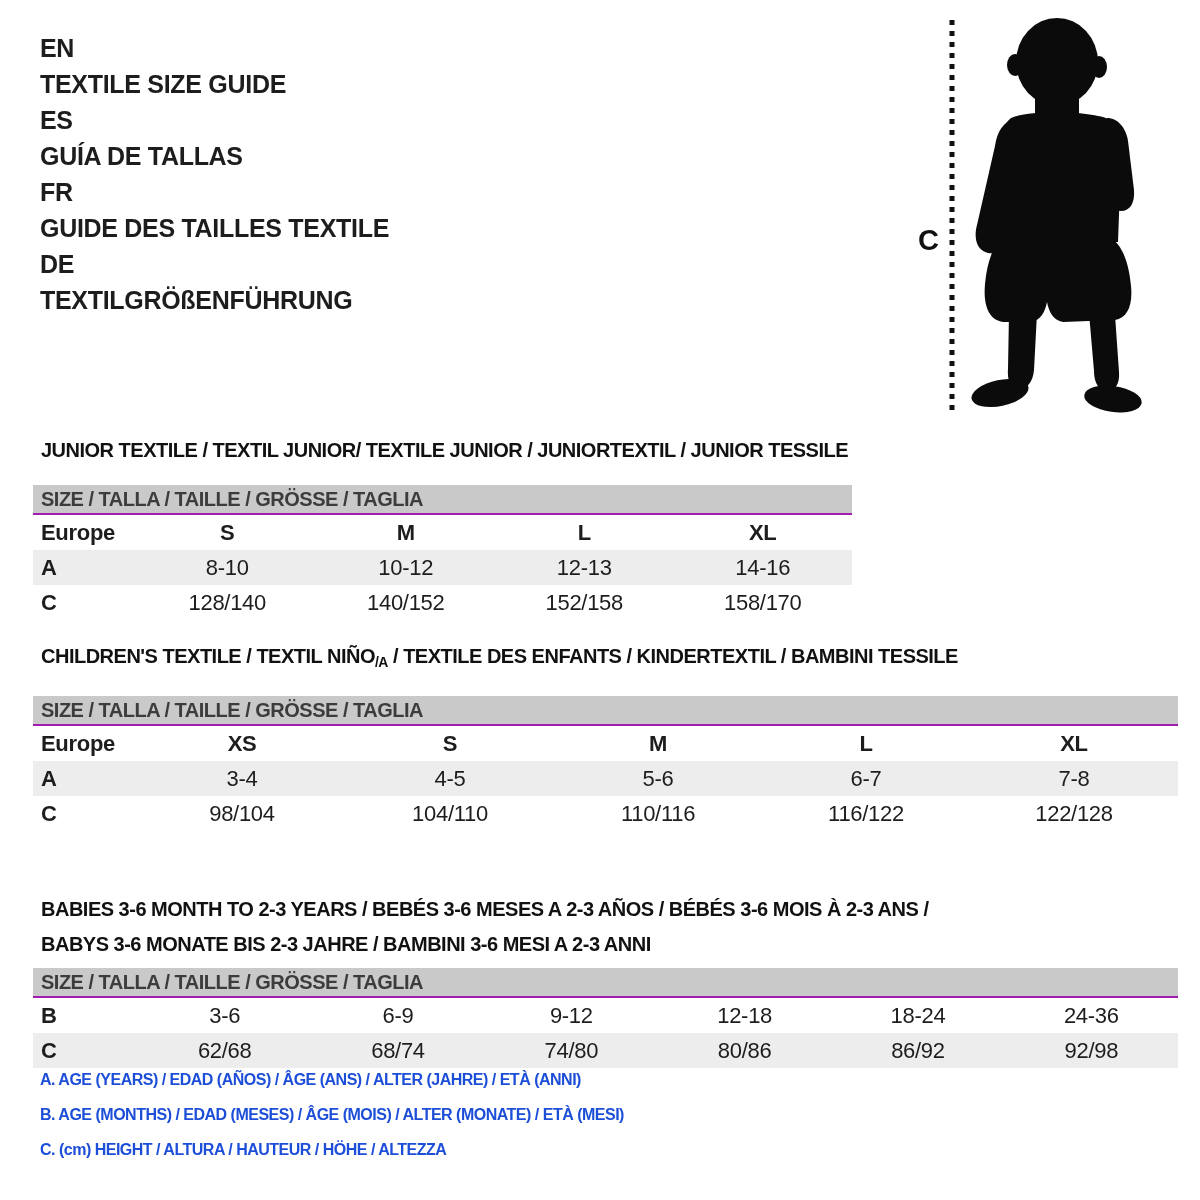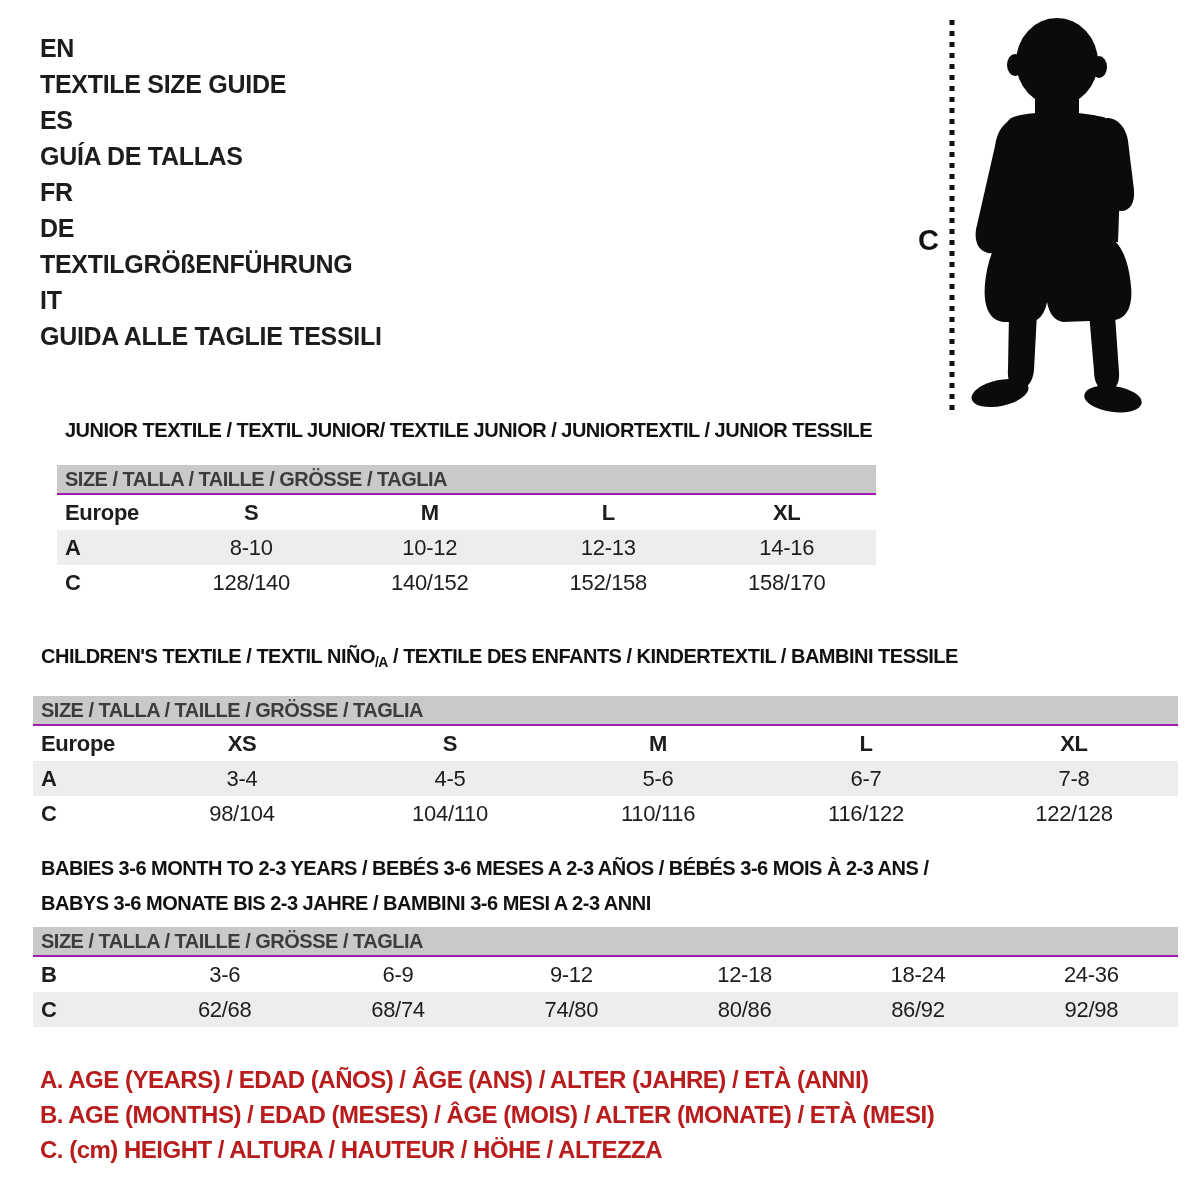--- a/index.html
+++ b/index.html
@@ -11,23 +11,23 @@
   }
   
   .langs{position:absolute;left:40px;top:30px;}
   .lang-row{display:flex;line-height:36px;flex-direction:column;}
   .lang-code{width:78px;font-size:25px;font-weight:700;}
   .lang-label{font-size:25px;font-weight:700;white-space:nowrap;}
   
   .figure{position:absolute;left:915px;top:10px;width:265px;height:412px;}
   
   .section{position:absolute;left:33px;}
-  .sec-junior{top:419px;width:819px;margin-left:24px;}
+  .sec-junior{top:439px;width:819px;}
   .sec-children{top:645px;width:1145px;}
-  .sec-babies{top:851px;width:1145px;}
+  .sec-babies{top:892px;width:1145px;}
   .sec-title{
     font-size:20px;font-weight:700;letter-spacing:-0.5px;
     padding-left:8px;white-space:nowrap;line-height:22px;color:#111;
   }
   .sec-title .subA{font-size:14px;vertical-align:-4px;font-weight:700;}
   .sec-babies .sec-title{line-height:35px;}
   .sec-junior .size-table{margin-top:24px;}
   .sec-children .size-table{margin-top:23px;}
   .sec-babies .size-table{margin-top:6px;}
   
@@ -36,44 +36,41 @@
     background:#c9c9c9;border-bottom:2px solid #a21caf;
     height:28px;font-size:20px;font-weight:700;color:#3c3c3c;
     text-align:left;padding:0 0 0 8px;letter-spacing:-0.5px;white-space:nowrap;
   }
   .size-table tbody td{height:33px;font-size:22px;text-align:center;font-weight:400;}
   .size-table tbody tr:nth-child(even){background:#ededed;}
   .size-table td.rowlabel{text-align:left;padding-left:8px;font-weight:700;}
   .size-table tr.sizes-row td{font-weight:700;}
   
   .legend{position:absolute;left:40px;top:1062px;}
-  .legend-line{font-size:24px;font-weight:700;letter-spacing:-0.5px;line-height:35px;white-space:nowrap;color:#b91c1c;}
+  .legend-line{font-size:16px;font-weight:700;letter-spacing:-0.5px;line-height:35px;white-space:nowrap;color:#1d4ed8;}
 </style>
 </head>
 <body>
 
 <div class="langs">
   <div class="lang-row">
     <span class="lang-code">EN</span>
     <span class="lang-label">TEXTILE SIZE GUIDE</span>
   </div>
   <div class="lang-row">
     <span class="lang-code">ES</span>
     <span class="lang-label">GUÍA DE TALLAS</span>
   </div>
   <div class="lang-row">
     <span class="lang-code">FR</span>
+    <span class="lang-label">GUIDE DES TAILLES TEXTILE</span>
   </div>
   <div class="lang-row">
     <span class="lang-code">DE</span>
     <span class="lang-label">TEXTILGRÖßENFÜHRUNG</span>
-  </div>
-  <div class="lang-row">
-    <span class="lang-code">IT</span>
-    <span class="lang-label">GUIDA ALLE TAGLIE TESSILI</span>
   </div>
 </div>
 
 <div class="figure">
   <svg width="265" height="412" viewBox="0 0 265 412">
     <line x1="37" y1="10" x2="37" y2="403" stroke="#111" stroke-width="5" stroke-dasharray="5 6"></line>
     <text x="3" y="240" font-size="29" font-weight="bold" fill="#111">C</text>
     <g fill="#0b0b0b">
 
       <ellipse cx="142" cy="52" rx="41" ry="44"></ellipse>

